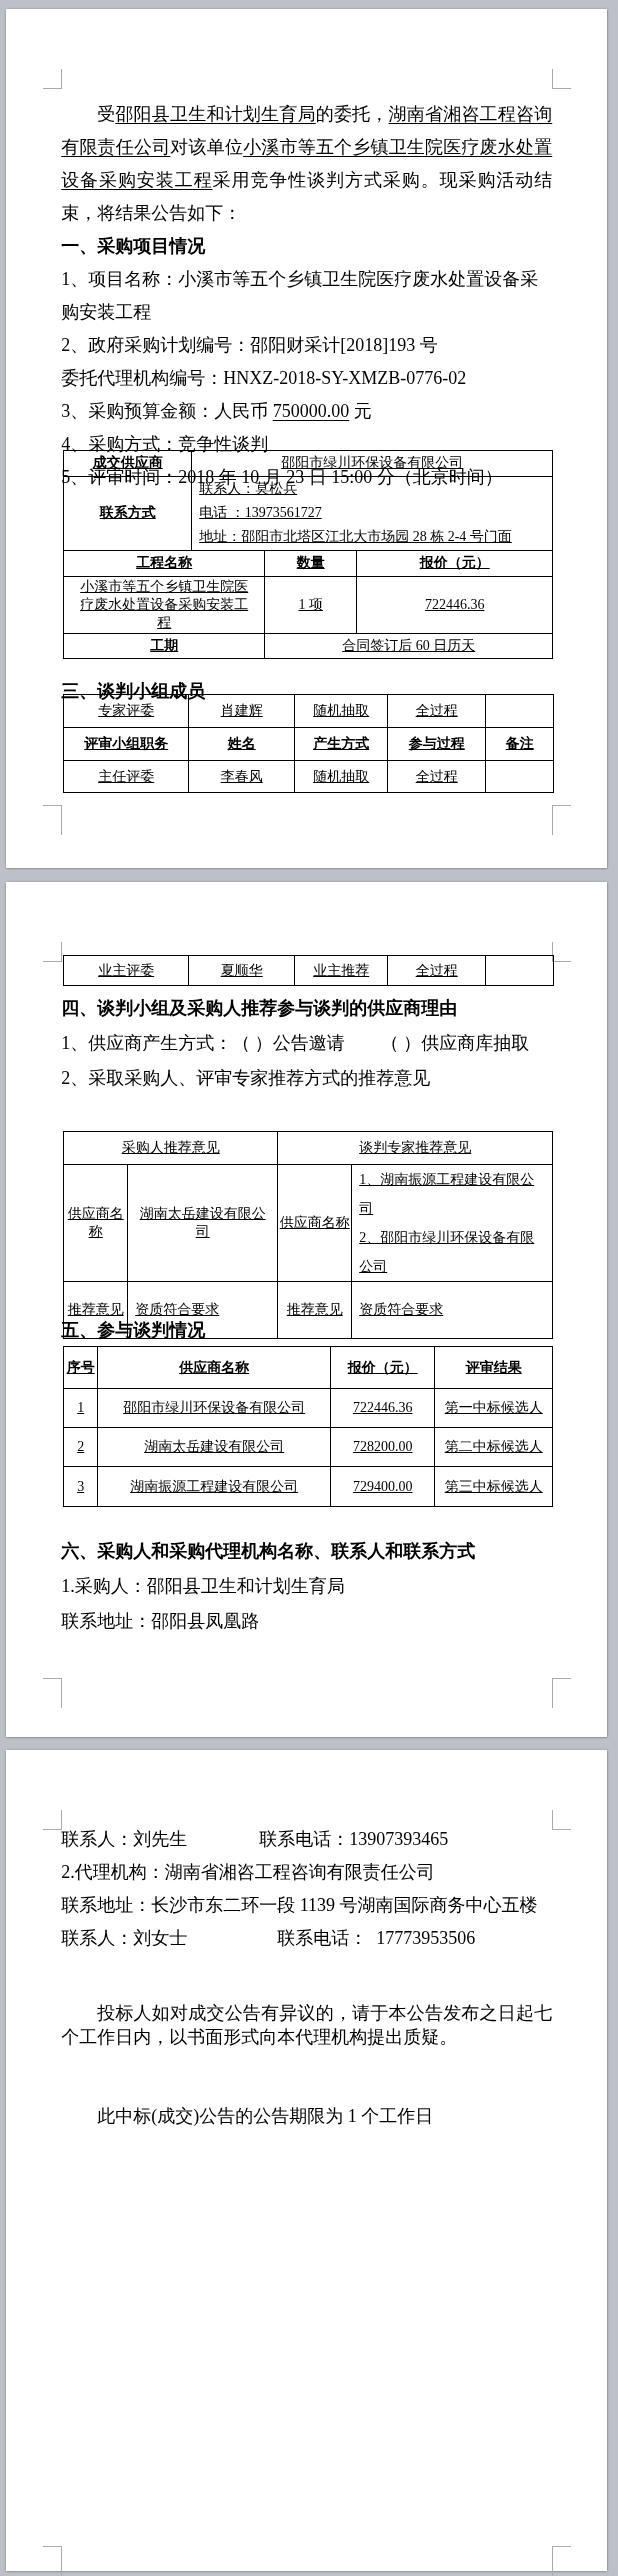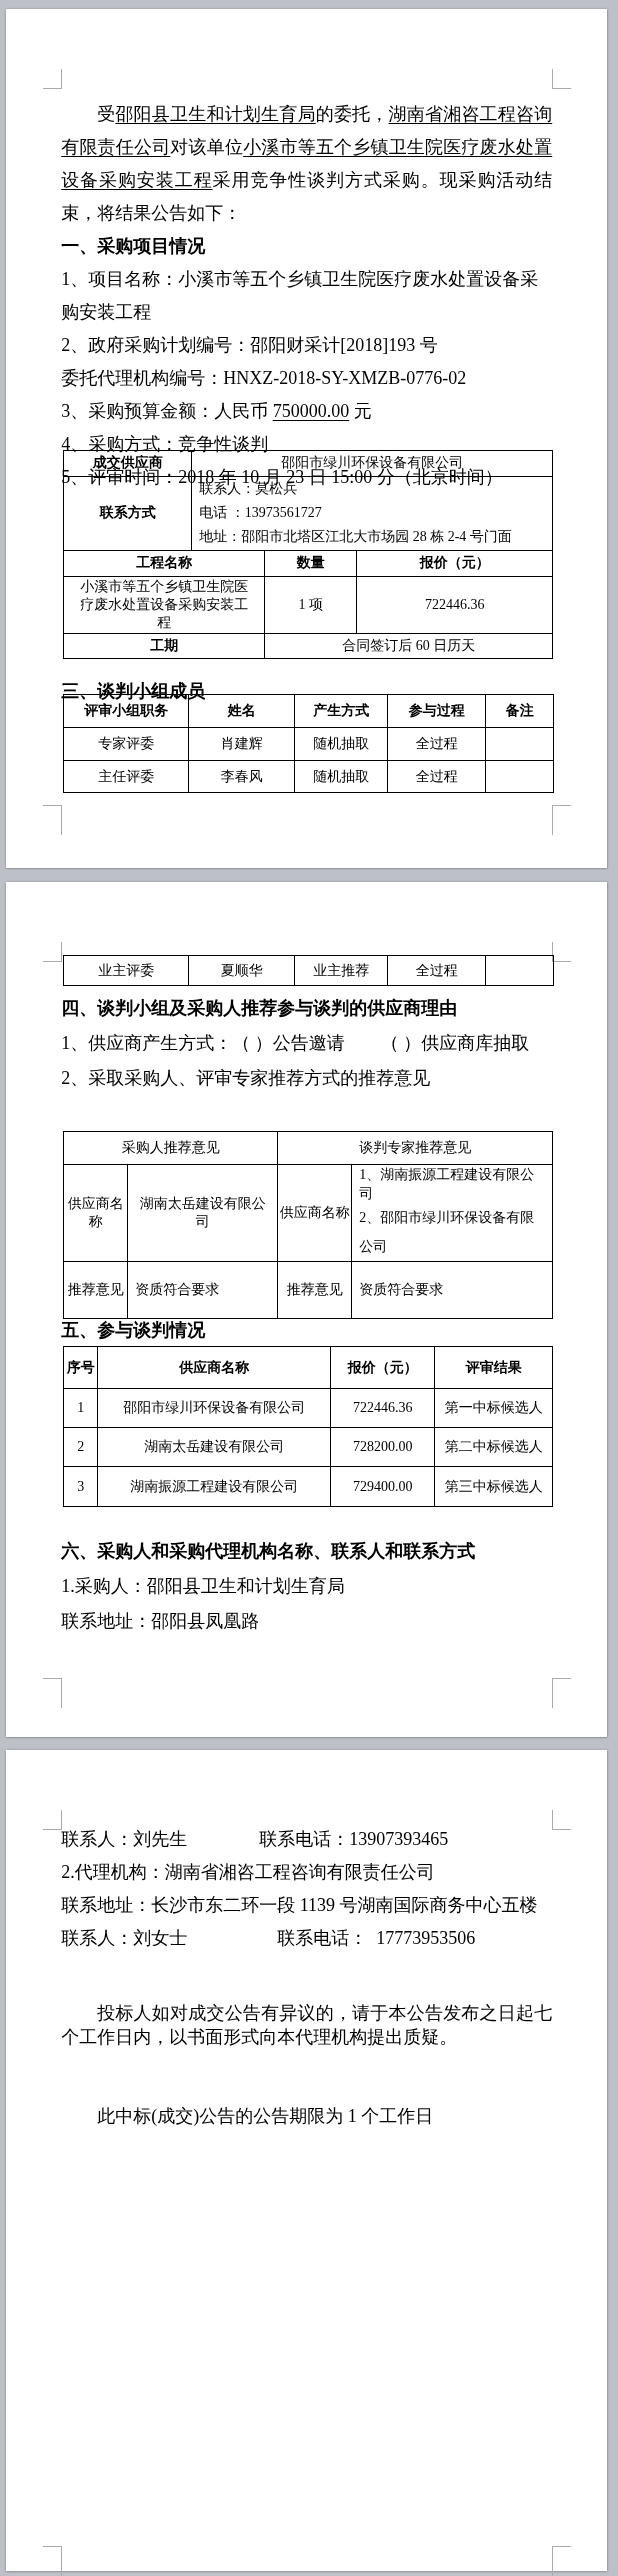--- a/index.html
+++ b/index.html
@@ -30,21 +30,21 @@
   .lh51 p{line-height:35px;}
   .lh48 p{line-height:33px;}
   .lh46 p{line-height:24px;}
   .ind{text-indent:2em;text-align:justify;}
   .h{font-weight:bold;font-size:14.5px;}
   .u{text-decoration:underline;text-underline-offset:2.8px;}
   table{border-collapse:collapse;table-layout:fixed;position:absolute;left:57px;width:489px;
         font-size:14px;}
   table,td,th{border:0.7px solid #000;}
   table{border:1.4px solid #000;}
-  td,th{padding:0;text-align:center;vertical-align:middle;overflow:hidden;}
+  td,th{padding:0;text-align:center;vertical-align:middle;overflow:hidden;text-decoration:underline;}
   th{font-weight:bold;}
   .left{text-align:left;padding-left:7px;padding-right:4.2px;}
   .contact-line{line-height:24px;text-align:left;padding-left:7px;}
   .b{font-weight:bold;}
 </style>
 </head>
 <body>
 
 <div class="page" id="page1">
   <div class="mark tl"></div>
@@ -107,32 +107,32 @@
   <table style="top:685px">
     <colgroup>
         <col style="width:125px">
         <col style="width:106px">
         <col style="width:93px">
         <col style="width:98px">
         <col style="width:68px">
       </colgroup>
     <tbody>
         <tr style="height:33px">
+      <td>专家评委</td>
+      <td>肖建辉</td>
+      <td>随机抽取</td>
+      <td>全过程</td>
+      <td></td>
+    </tr>
+    <tr style="height:33px">
       <th>评审小组职务</th>
       <th>姓名</th>
       <th>产生方式</th>
       <th>参与过程</th>
       <th>备注</th>
-    </tr>
-    <tr style="height:33px">
-      <td>专家评委</td>
-      <td>肖建辉</td>
-      <td>随机抽取</td>
-      <td>全过程</td>
-      <td></td>
     </tr>
     <tr style="height:32px">
       <td>主任评委</td>
       <td>李春风</td>
       <td>随机抽取</td>
       <td>全过程</td>
       <td></td>
     </tr>
   </tbody>
     </table>
@@ -179,21 +179,21 @@
     <tbody>
         <tr style="height:33px">
       <td colspan="2">采购人推荐意见</td>
       <td colspan="2">谈判专家推荐意见</td>
     </tr>
     <tr style="height:86px">
       <td>供应商名称</td>
       <td style="padding:0 11px">湖南太岳建设有限公司</td>
       <td>供应商名称</td>
       <td>
-        <div class="left" style="line-height:19px">1、湖南振源工程建设有限公司</div>
+        <div class="left" style="line-height:29px">1、湖南振源工程建设有限公司</div>
         <div class="left" style="line-height:29px">2、邵阳市绿川环保设备有限公司</div>
       </td>
     </tr>
     <tr style="height:57px">
       <td>推荐意见</td>
       <td class="left">资质符合要求</td>
       <td>推荐意见</td>
       <td class="left">资质符合要求</td>
     </tr>
   </tbody>

